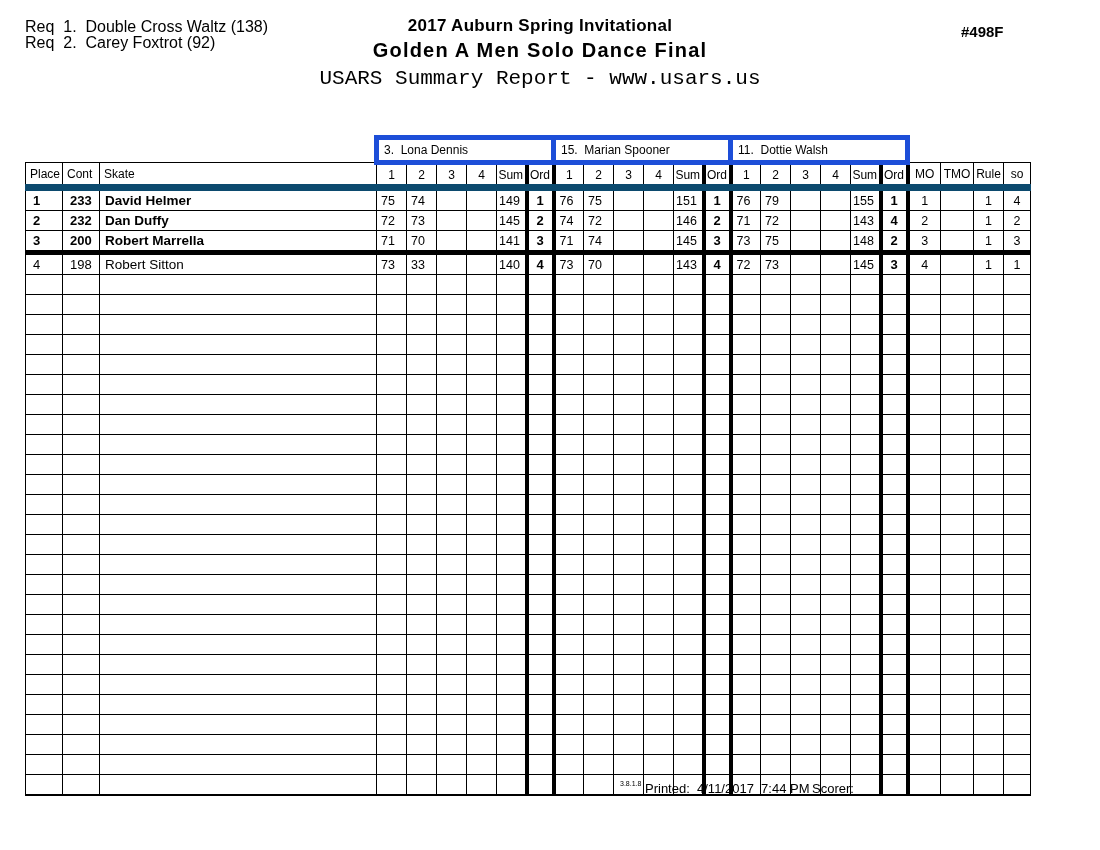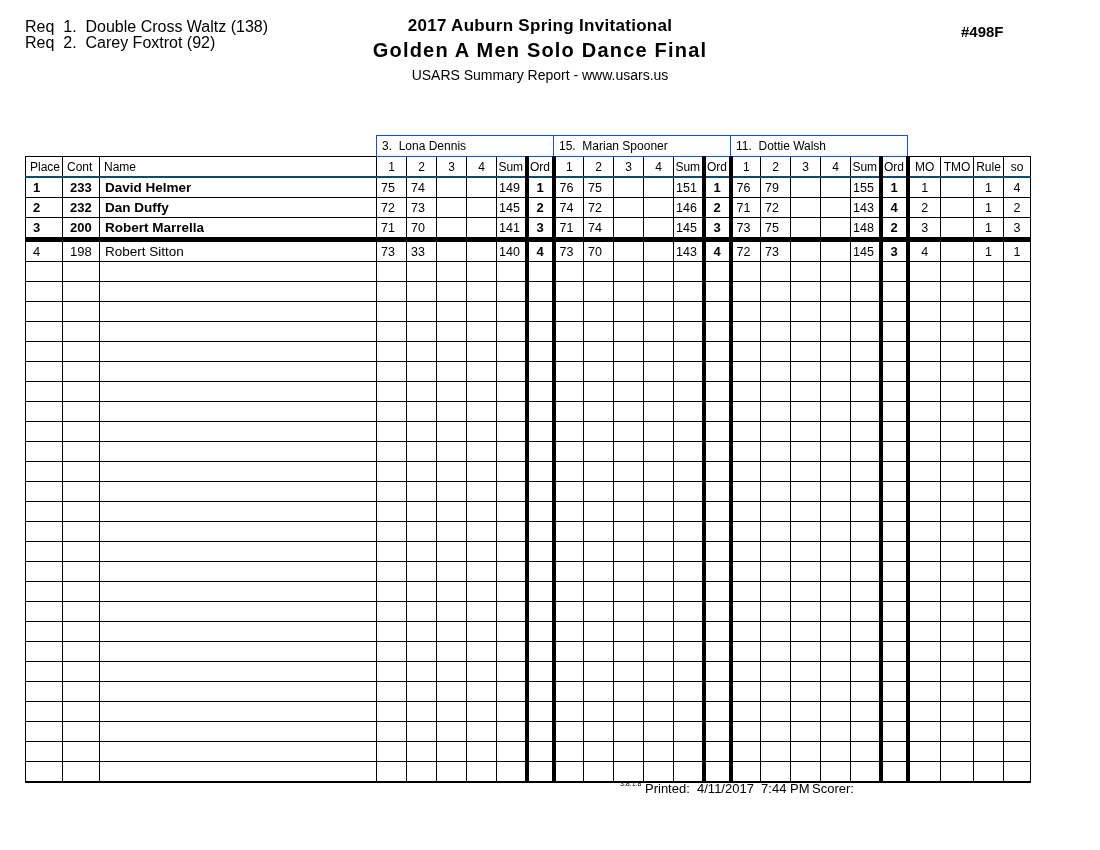--- a/index.html
+++ b/index.html
@@ -9,32 +9,32 @@
     position: relative; overflow: hidden;
   }
   .pre { white-space: pre; }
 
   
   .req-block { position: absolute; left: 25px; top: 19px; font-size: 16px; line-height: 16px; }
   .title-block { position: absolute; left: 0; top: 16px; width: 1080px; text-align: center; }
   .t-comp  { font-size: 17px; font-weight: bold; letter-spacing: .3px; }
   .t-venue { font-size: 14.5px; margin-top: 5px; }
   .t-event { font-size: 20px; font-weight: bold; letter-spacing: 1.2px; margin-top: 3px; }
-  .t-report{ font-size: 14px; margin-top: 5px; }
+  .t-report{ font-size: 21px; margin-top: 5px; font-family: Liberation Mono, monospace; }
   .event-num { position: absolute; left: 961px; top: 23px; font-size: 15px; font-weight: bold; text-align: center; }
 
   
   table { position: absolute; left: 25px; top: 135px; border-collapse: collapse; table-layout: fixed; }
   td {
     border: 1px solid #000; height: 19px; padding: 0; overflow: hidden;
     font-size: 12.5px; white-space: pre; vertical-align: middle;
   }
   tr.judge-row td { border: none; height: 20px; }
-  tr.judge-row td.judge-box { border: 1px solid #1d4ed8; font-size: 12px; padding-left: 5px; text-align: left; }
-  tr.hdr td { border-bottom: 2px solid #0c4a6e; font-size: 12px; text-align: center; }
+  tr.judge-row td.judge-box { border: 5px solid #1d4ed8; font-size: 12px; padding-left: 5px; text-align: left; }
+  tr.hdr td { border-bottom: 7px solid #0c4a6e; font-size: 12px; text-align: center; }
   tr.hdr td.hl { text-align: left; padding-left: 4px; }
   td.plc, td.ctc { padding-left: 7px; font-size: 13px; }
   td.namec { padding-left: 5px; font-size: 13.5px; }
   tr.bold-row td.plc, tr.bold-row td.ctc, tr.bold-row td.namec { font-weight: bold; }
   td.scorec { padding-left: 4px; }
   td.sumc { padding-left: 2px; }
   td.ordc { border-left: 4px solid #000; border-right: 4px solid #000; }
   td.ordv { font-weight: bold; text-align: center; font-size: 13px; }
   td.tailv { text-align: center; }
   tr.cut td { border-bottom: 5px solid #000; }
@@ -95,21 +95,21 @@
         <tr class="judge-row">
           <td colspan="3"></td>
           <td class="judge-box pre" colspan="6">3.  Lona Dennis</td>
           <td class="judge-box pre" colspan="6">15.  Marian Spooner</td>
           <td class="judge-box pre" colspan="6">11.  Dottie Walsh</td>
           <td colspan="4"></td>
         </tr>
         <tr class="hdr">
           <td class="hl">Place</td>
           <td class="hl">Cont</td>
-          <td class="hl">Name</td>
+          <td class="hl">Skate</td>
           <td>1</td>
           <td>2</td>
           <td>3</td>
           <td>4</td>
           <td>Sum</td>
           <td class="ordc">Ord</td>
           <td>1</td>
           <td>2</td>
           <td>3</td>
           <td>4</td>

